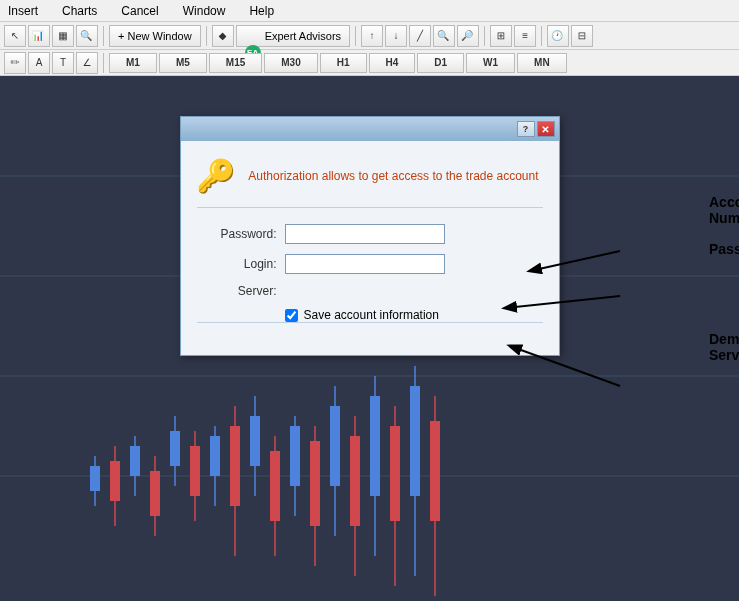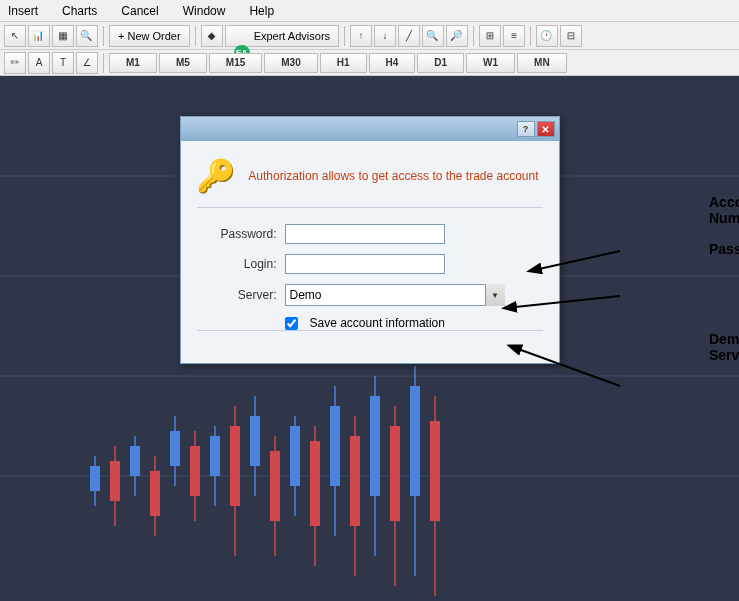--- a/index.html
+++ b/index.html
@@ -224,21 +224,21 @@
       background: linear-gradient(to bottom, #e8e8e8, #d0d0d0);
       border-left: 1px solid #7a9ab8;
       display: flex; align-items: center; justify-content: center;
       font-size: 8px; color: #333;
       pointer-events: none;
     }
 
     .checkbox-row {
       display: flex;
       align-items: center;
-      gap: 12px;
+      gap: 6px;
       margin-left: 88px;
     }
 
     .dialog-divider {
       height: 1px;
       background: #c0d0e0;
       margin: 0 0 12px 0;
     }
 
     .dialog-buttons {
@@ -288,21 +288,21 @@
 </div>
 
 <div class="toolbar1">
   <button class="tb-btn">↖</button>
   <button class="tb-btn">📊</button>
   <button class="tb-btn">▦</button>
   <button class="tb-btn">🔍</button>
   <div class="tb-separator"></div>
   <button class="new-order-btn">
     <span>+</span>
-    <span>New Order</span>
+    <span>New Window</span>
   </button>
   <div class="tb-separator"></div>
   <button class="tb-btn">◆</button>
   <button class="expert-btn">
     <span class="expert-icon">EA</span>
     <span>Expert Advisors</span>
   </button>
   <div class="tb-separator"></div>
   <button class="tb-btn">↑</button>
   <button class="tb-btn">↓</button>
@@ -422,26 +422,20 @@
           <input class="form-input" type="password" value="" style="">
         </div>
 
         <div class="form-row">
           <label class="form-label">Login:</label>
           <input class="form-input" type="text" value="" style="">
         </div>
 
         <div class="form-row">
           <label class="form-label">Server:</label>
-          <div class="form-select-wrap">
-            <select class="form-select">
-              <option>Demo</option>
-            </select>
-            <span class="select-arrow">▼</span>
-          </div>
         </div>
 
         <div class="checkbox-row">
           <input type="checkbox" checked="" style="">
           <label>Save account information</label>
         </div>
 
         <div class="dialog-divider"></div>
 
         <div class="dialog-buttons">

